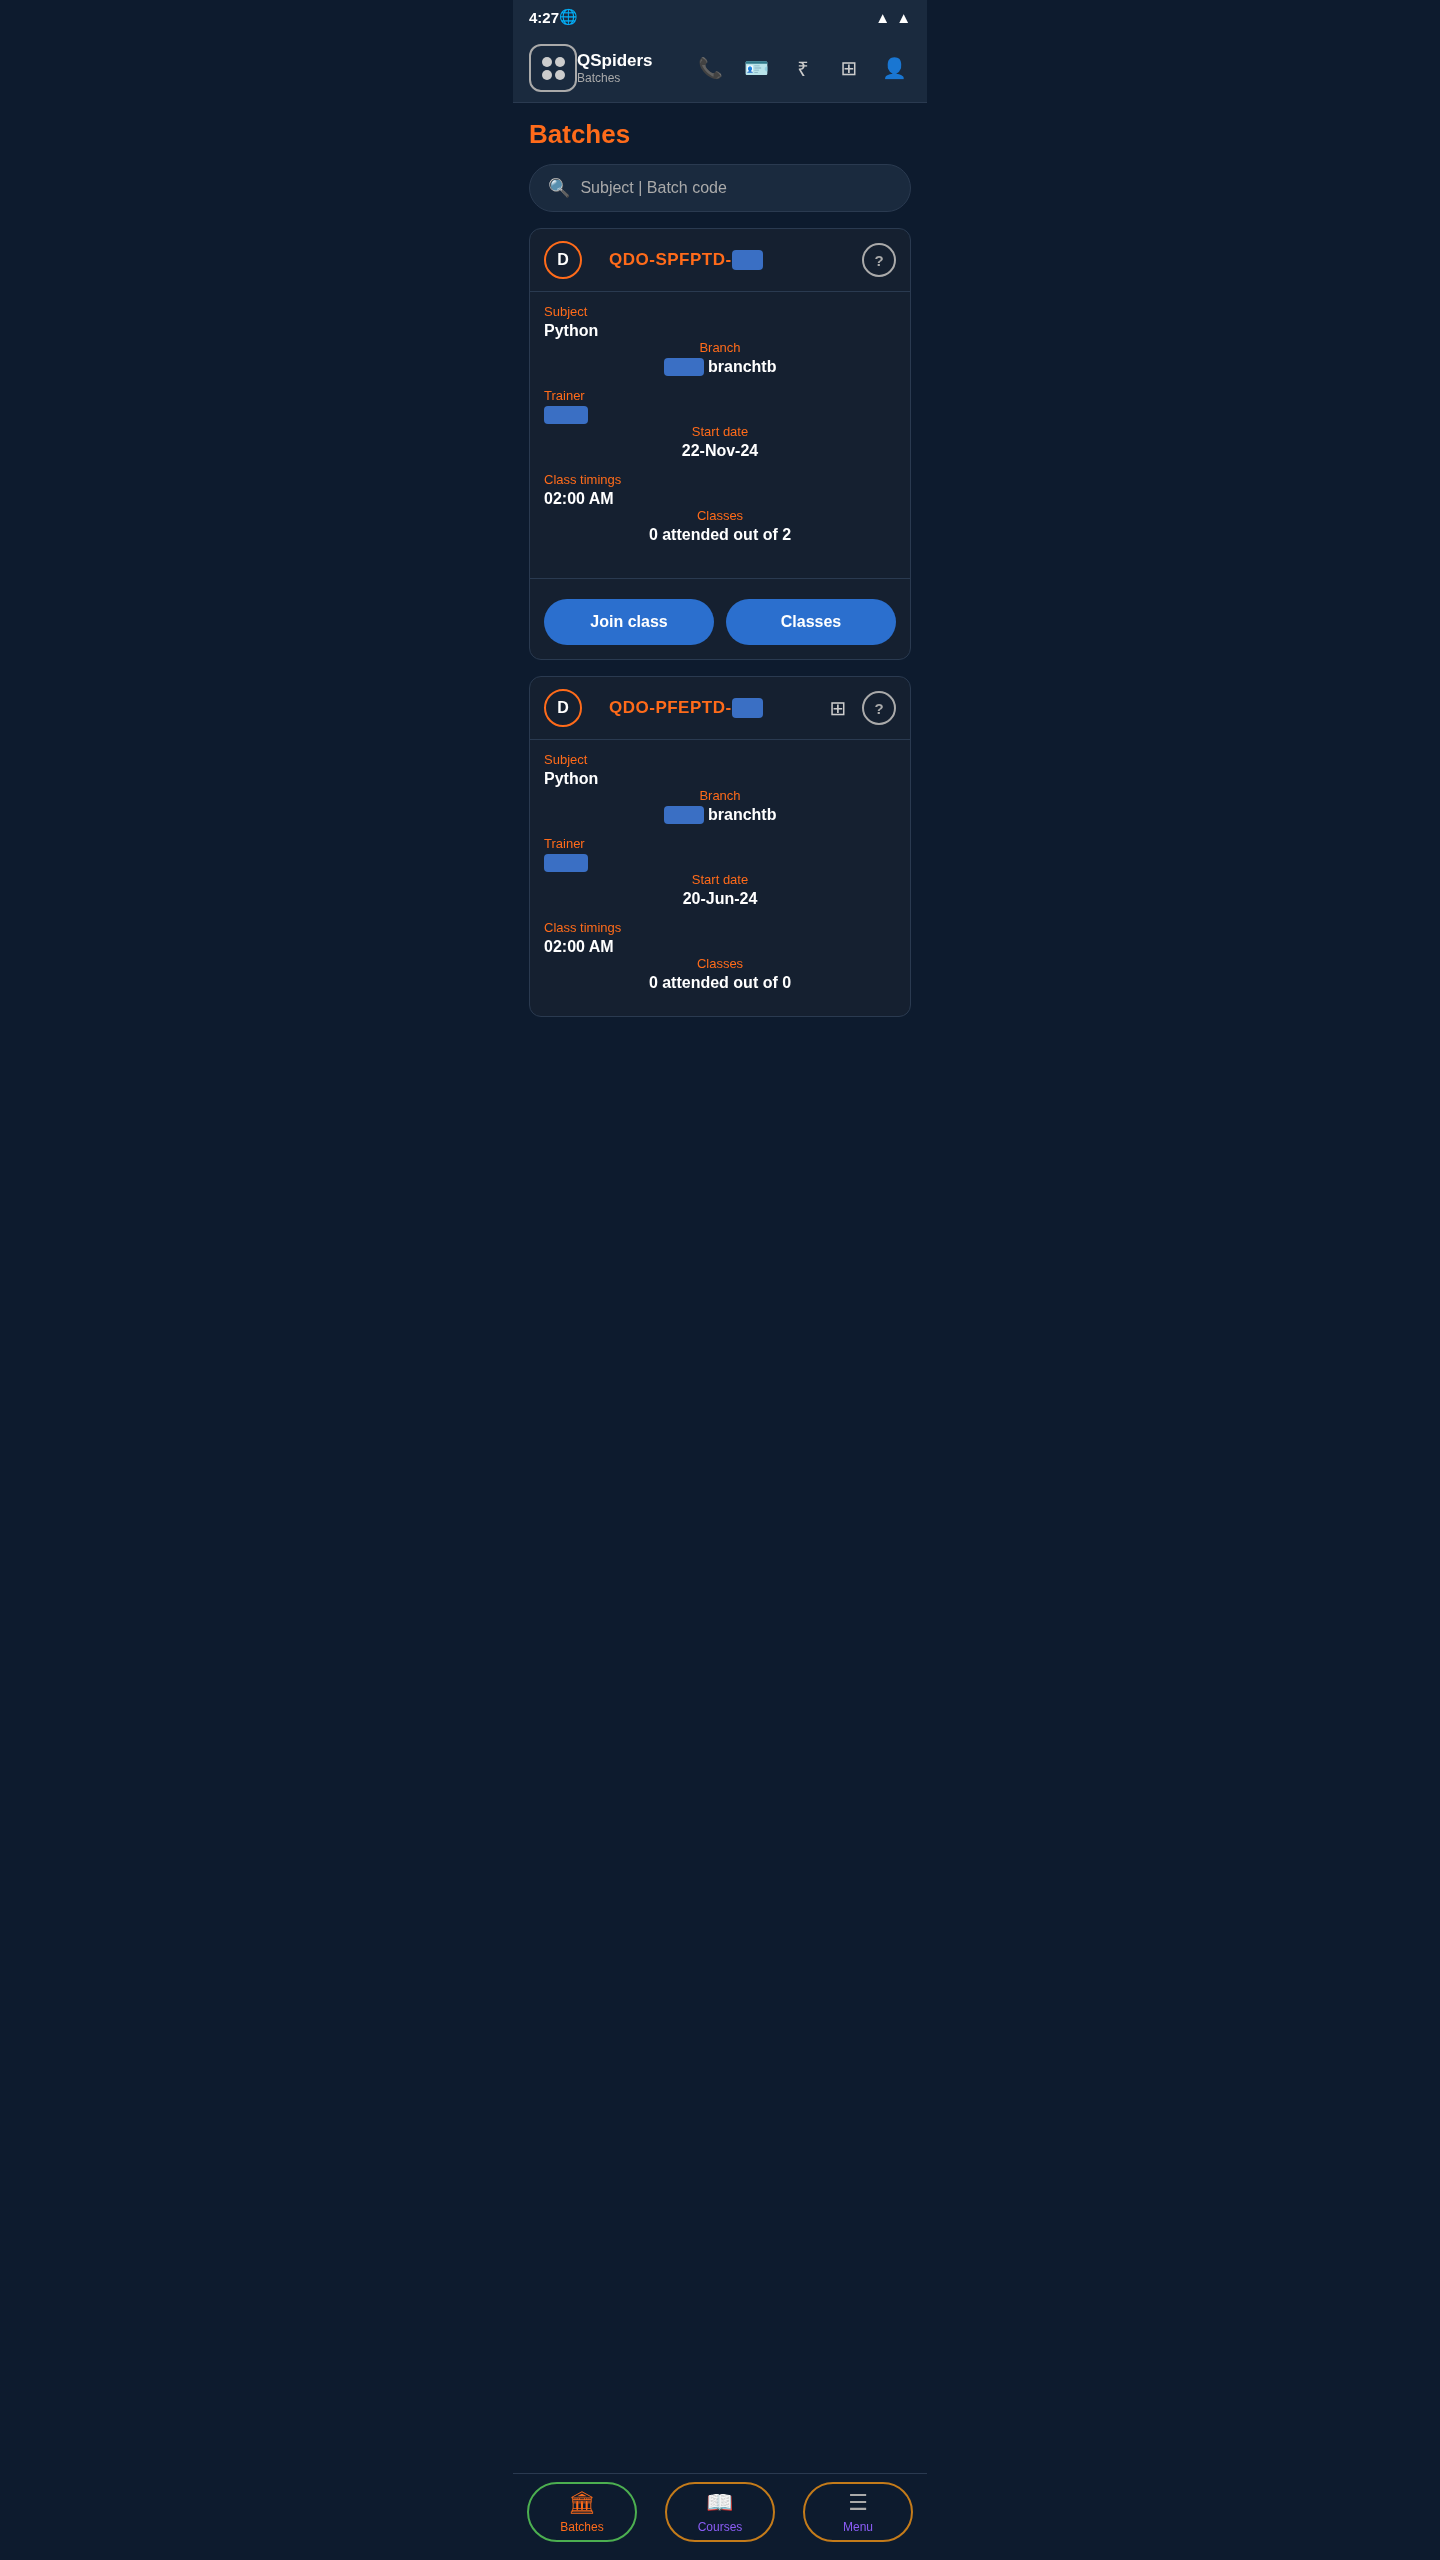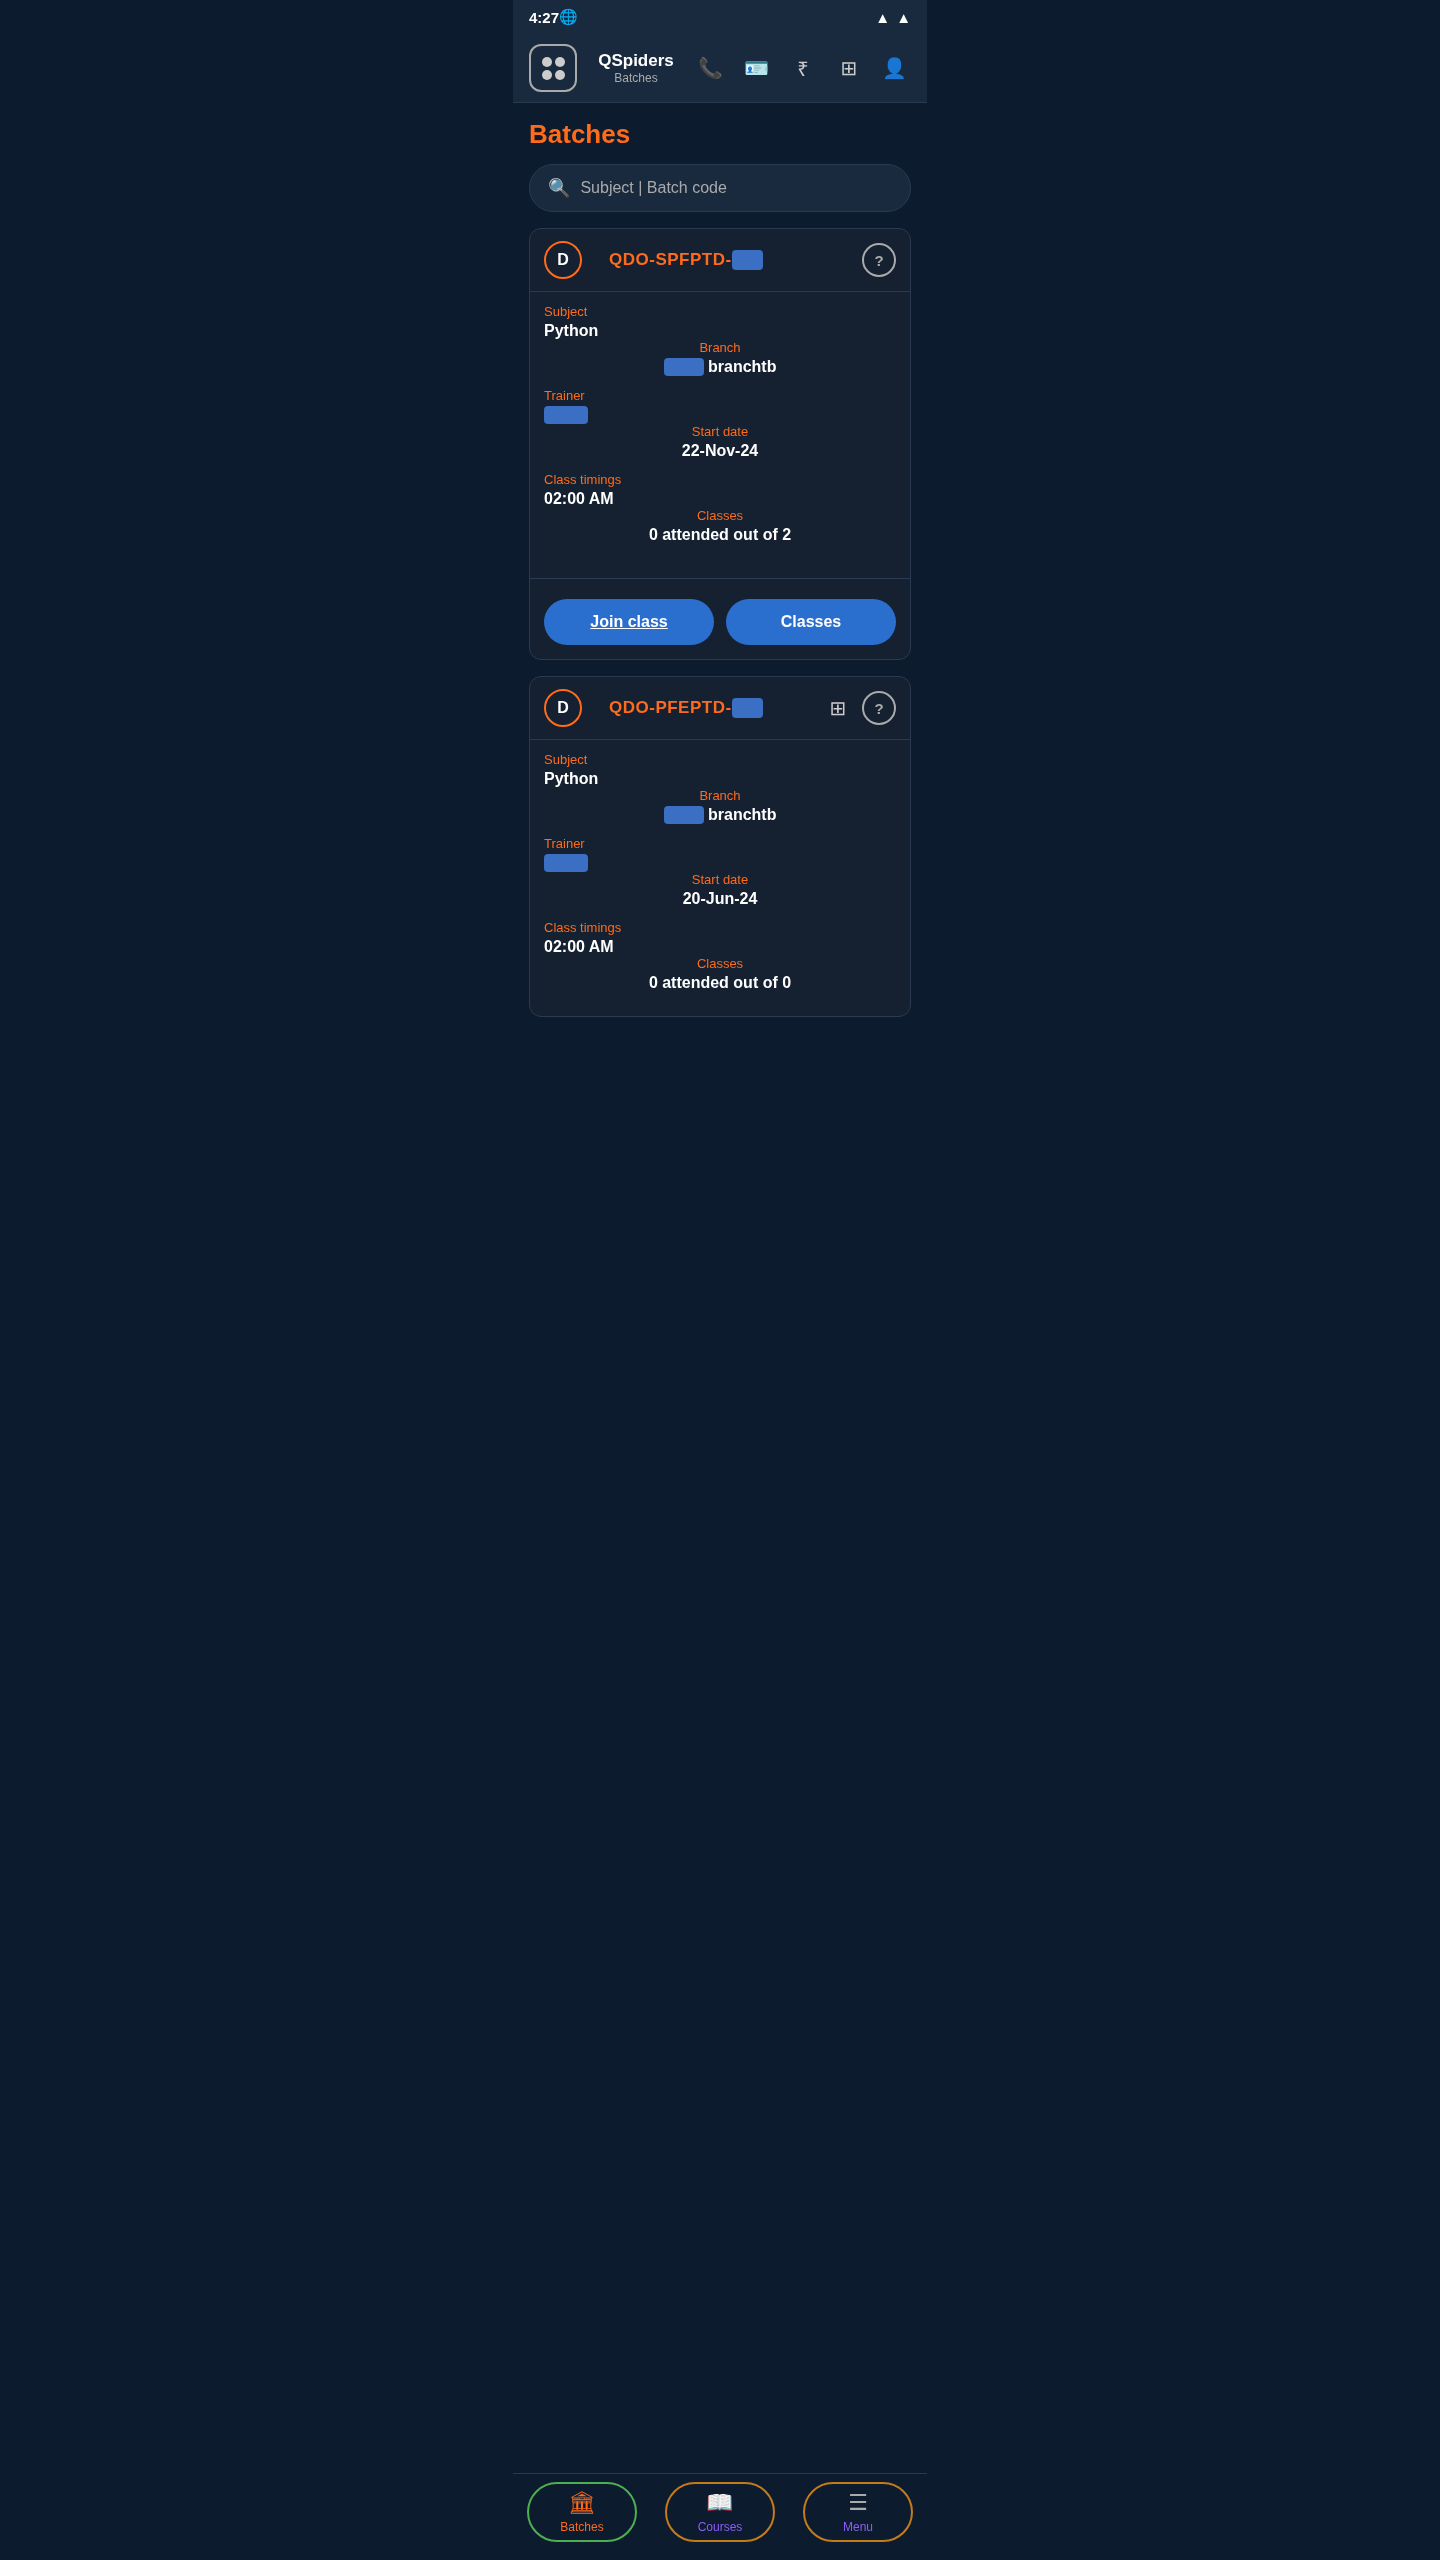--- a/index.html
+++ b/index.html
@@ -28,21 +28,20 @@
     .status-left { display: flex; align-items: center; gap: 0; }
     .status-right { display: flex; align-items: center; gap: 6px; }
 
     
     .header {
       background: #1a2a3e;
       display: flex;
       align-items: center;
       padding: 10px 16px;
       border-bottom: 1px solid #2a3a50;
-      text-align: center;
     }
     .logo-box {
       width: 48px;
       height: 48px;
       border: 2px solid #aaa;
       border-radius: 12px;
       display: flex;
       align-items: center;
       justify-content: center;
       flex-shrink: 0;
@@ -228,21 +227,20 @@
       border-radius: 30px;
       border: none;
       font-size: 16px;
       font-weight: 600;
       cursor: pointer;
       text-align: center;
     }
     .btn-join {
       background: #2b6fce;
       color: #fff;
-      text-decoration: underline;
     }
     .btn-classes {
       background: #2b6fce;
       color: #fff;
     }
 
     
     .bottom-nav {
       position: fixed;
       bottom: 0;

